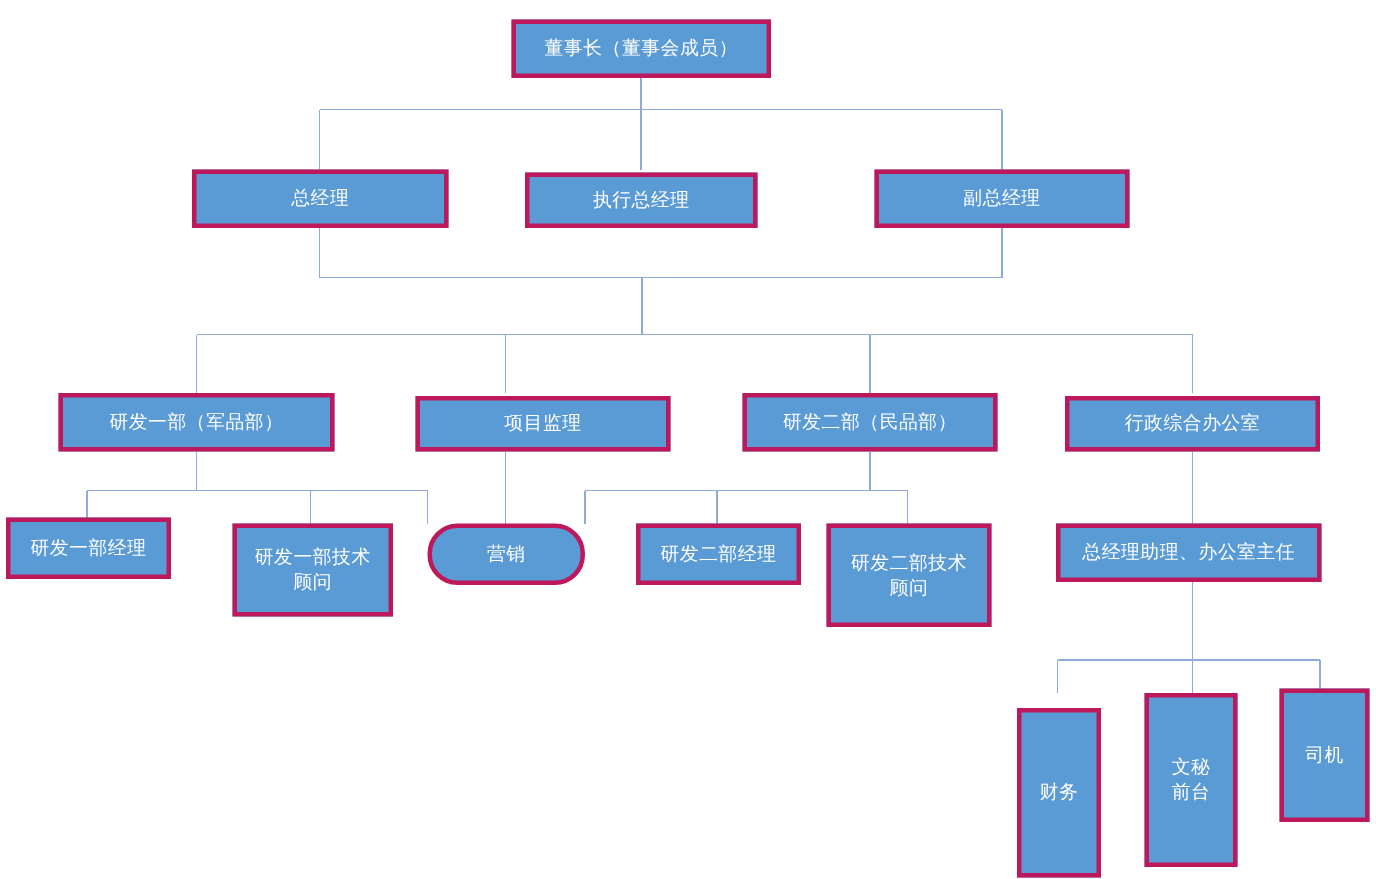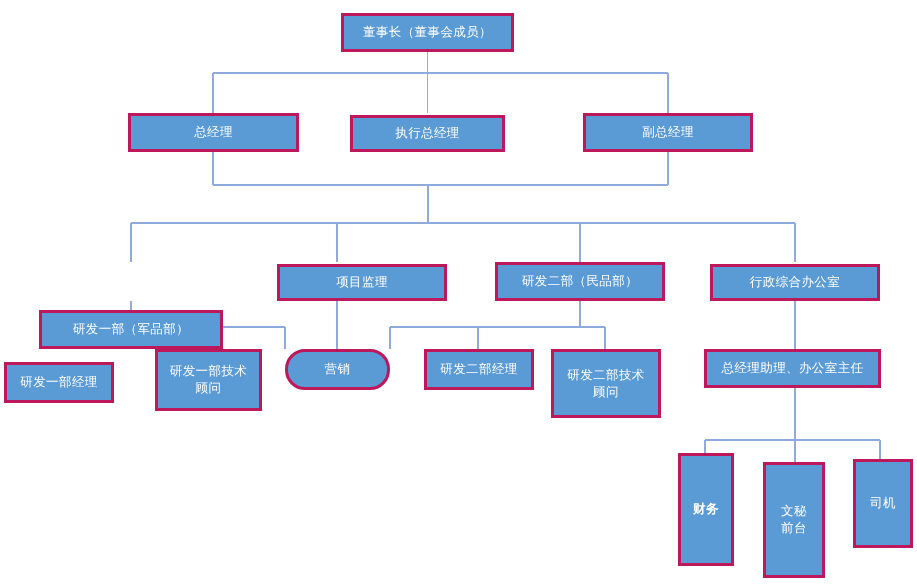--- a/index.html
+++ b/index.html
@@ -79,32 +79,32 @@
       <path d="M880 440 L880 462"></path>
     </g>
   </svg>
 
   <div class="node" style="left:341px;top:13px;width:173px;height:39px;">董事长（董事会成员）</div>
 
   <div class="node" style="left:128px;top:113px;width:171px;height:39px;">总经理</div>
   <div class="node" style="left:350px;top:115px;width:155px;height:37px;">执行总经理</div>
   <div class="node" style="left:583px;top:113px;width:170px;height:39px;">副总经理</div>
 
-  <div class="node" style="left:39px;top:262px;width:184px;height:39px;margin-top:48px;">研发一部（军品部）</div>
+  <div class="node" style="left:39px;top:262px;width:184px;height:39px;">研发一部（军品部）</div>
   <div class="node" style="left:277px;top:264px;width:170px;height:37px;">项目监理</div>
   <div class="node" style="left:495px;top:262px;width:170px;height:39px;">研发二部（民品部）</div>
   <div class="node" style="left:710px;top:264px;width:170px;height:37px;">行政综合办公室</div>
 
-  <div class="node" style="left:4px;top:362px;width:110px;height:41px;">研发一部经理</div>
+  <div class="node" style="left:4px;top:345px;width:110px;height:41px;">研发一部经理</div>
   <div class="node tall" style="left:155px;top:349px;width:107px;height:62px;">研发一部技术
 顾问</div>
   <div class="node" style="left:285px;top:349px;width:105px;height:41px;border-radius:20px;">营销</div>
   <div class="node" style="left:424px;top:349px;width:110px;height:41px;">研发二部经理</div>
   <div class="node tall" style="left:551px;top:349px;width:110px;height:69px;">研发二部技术
 顾问</div>
   <div class="node" style="left:704px;top:349px;width:177px;height:39px;">总经理助理、办公室主任</div>
 
-  <div class="node tall" style="left:678px;top:453px;width:56px;height:113px;font-weight:bold;">财务</div>
+  <div class="node tall" style="left:678px;top:472px;width:56px;height:113px;">财务</div>
   <div class="node tall" style="left:763px;top:462px;width:62px;height:116px;">文秘
 前台</div>
   <div class="node tall" style="left:853px;top:459px;width:60px;height:89px;">司机</div>
 
 </div>
 
 </body></html>

